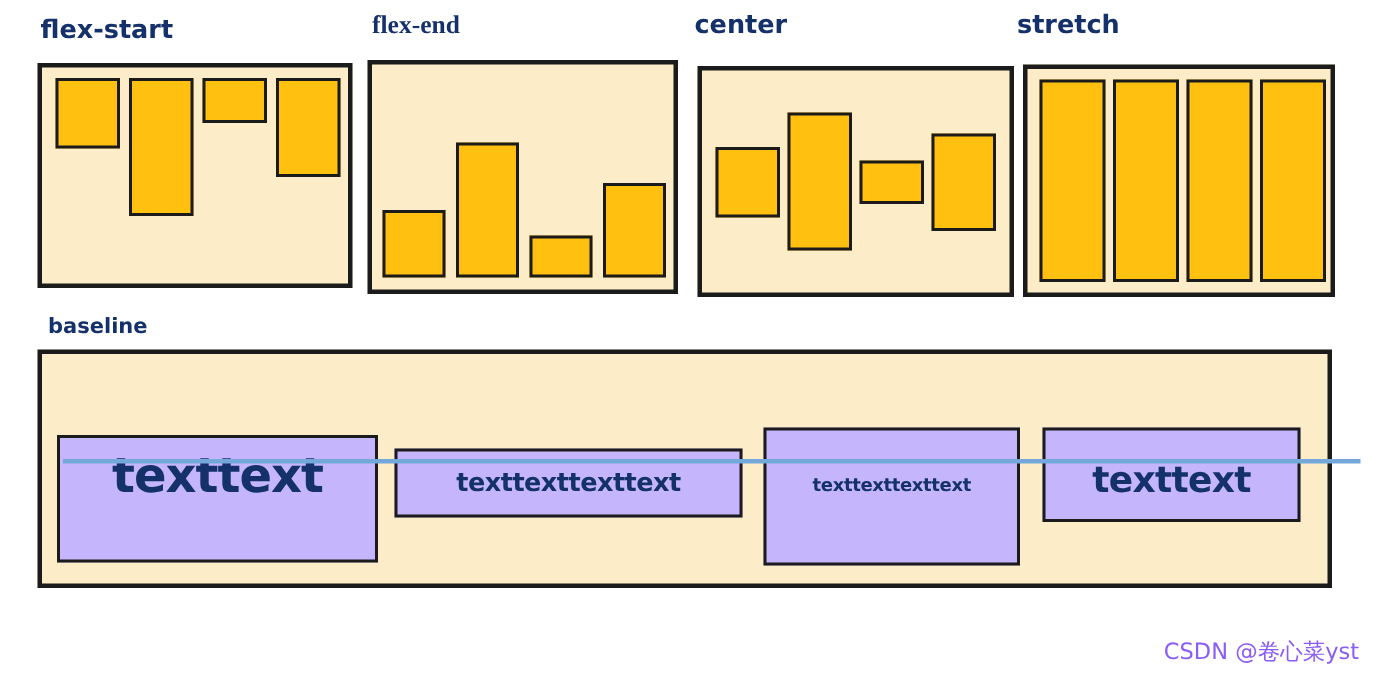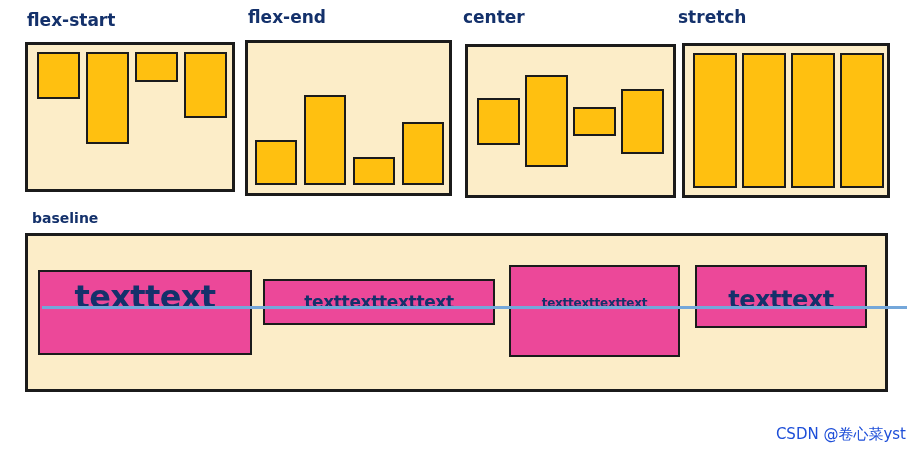--- a/index.html
+++ b/index.html
@@ -10,21 +10,21 @@
     overflow:hidden;
     font-family:"DejaVu Sans","Liberation Sans",sans-serif;
   }
   
   .panel-label{
     position:absolute;
     font-size:17px;font-weight:bold;color:#14316B;
     letter-spacing:0;white-space:nowrap;
   }
   .lbl-1{left:27px;top:10px;}
-  .lbl-2{left:248px;top:7px;}
+  .lbl-2{left:248px;top:7px;font-family:Liberation Serif, serif;}
   .lbl-3{left:463px;top:7px;}
   .lbl-4{left:678px;top:7px;text-align:right;}
   .panel{
     position:absolute;
     box-sizing:border-box;
     background:#FCEDC8;
     border:3px solid #1B1B1B;
     display:flex;flex-direction:row;
   }
   .p1{left:25px;top:42px;width:210px;height:150px;align-items:flex-start;padding:7px 0 0 9px;gap:6px;}
@@ -46,40 +46,41 @@
     position:absolute;left:32px;top:210px;
     font-size:14px;font-weight:bold;color:#14316B;white-space:nowrap;
   }
   .baseline-box{
     position:absolute;box-sizing:border-box;
     left:25px;top:233px;width:863px;height:159px;
     background:#FCEDC8;border:3px solid #1B1B1B;
   }
   .bl-item{
     position:absolute;box-sizing:border-box;
-    background:#ec4899;border:2px solid #1B1B1B;
+    background:#c4b5fd;border:2px solid #1B1B1B;
     color:#14316B;font-weight:bold;text-align:center;
     letter-spacing:-0.02em;line-height:1;
     z-index:2;
+    margin-top:20px;
   }
   .bl-1{left:38px; top:270px;width:214px;height:85px;padding-top:9px;}
   .bl-2{left:263px;top:279px;width:232px;height:46px;padding-top:13px;}
   .bl-3{left:509px;top:265px;width:171px;height:92px;padding-top:30px;}
   .bl-4{left:695px;top:265px;width:172px;height:63px;padding-top:21px;}
   .baseline-line{
     position:absolute;
     left:42px;top:306px;width:865px;height:3px;
     background:#74A7DA;
     z-index:10;
   }
   
   .watermark{
     position:absolute;
     right:14px;top:425px;
-    font-size:15px;color:#1d4ed8;
+    font-size:15px;color:#8b5cf6;
     white-space:nowrap;z-index:1;
   }
 </style>
 </head>
 <body>
 
 <div class="stage">
 
   <div class="panel-label lbl-1">flex-start</div>
   <div class="panel-label lbl-2">flex-end</div>

